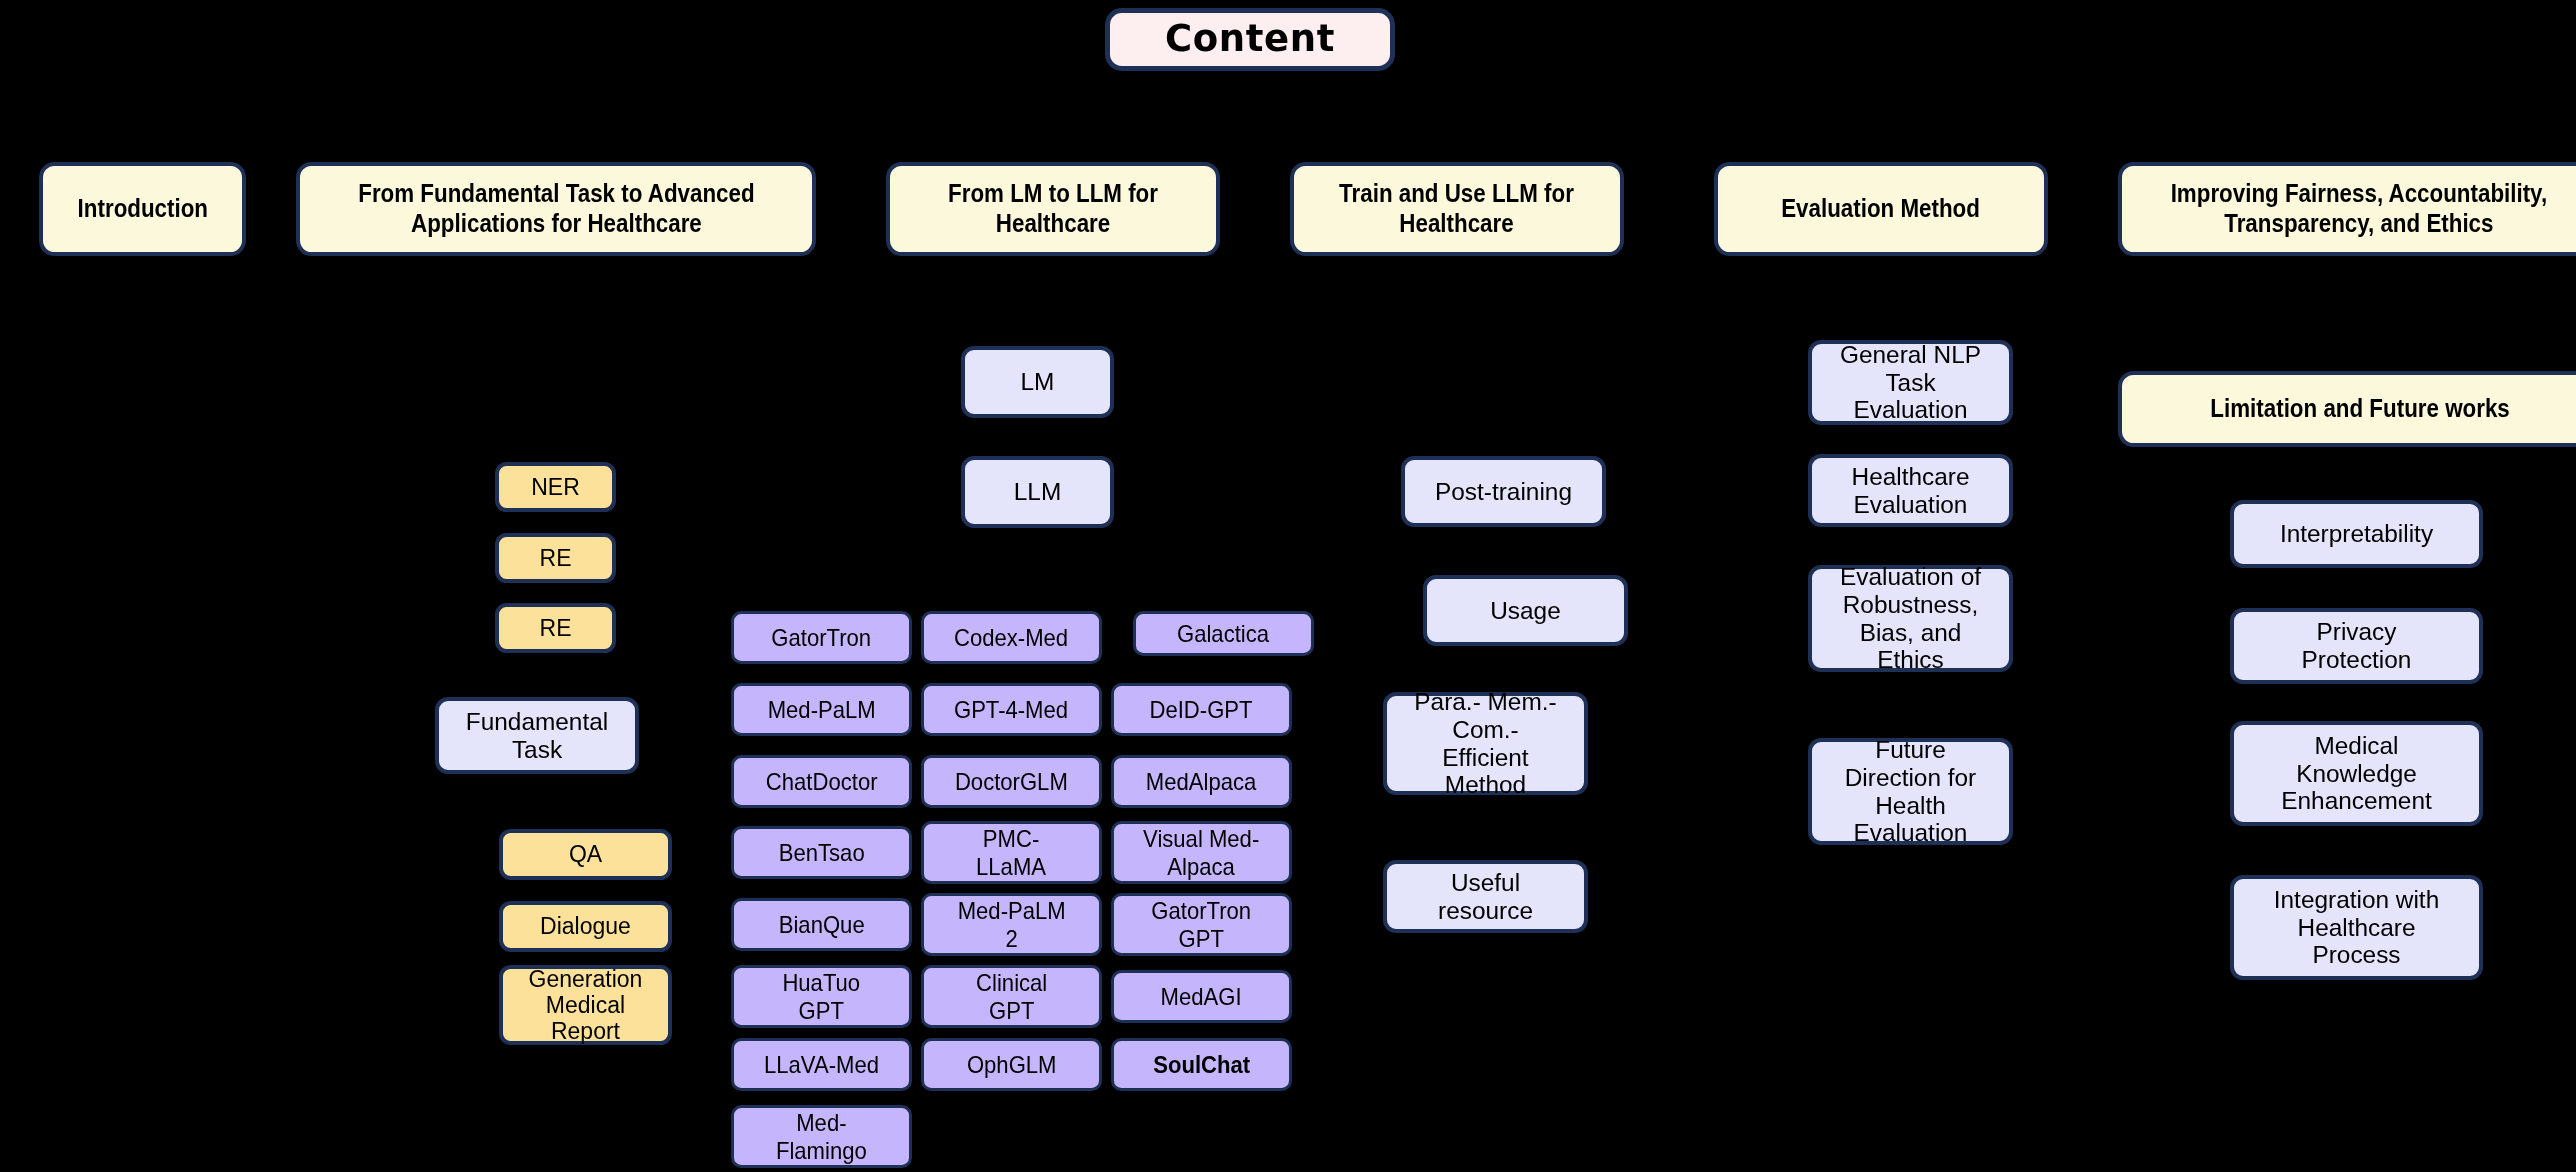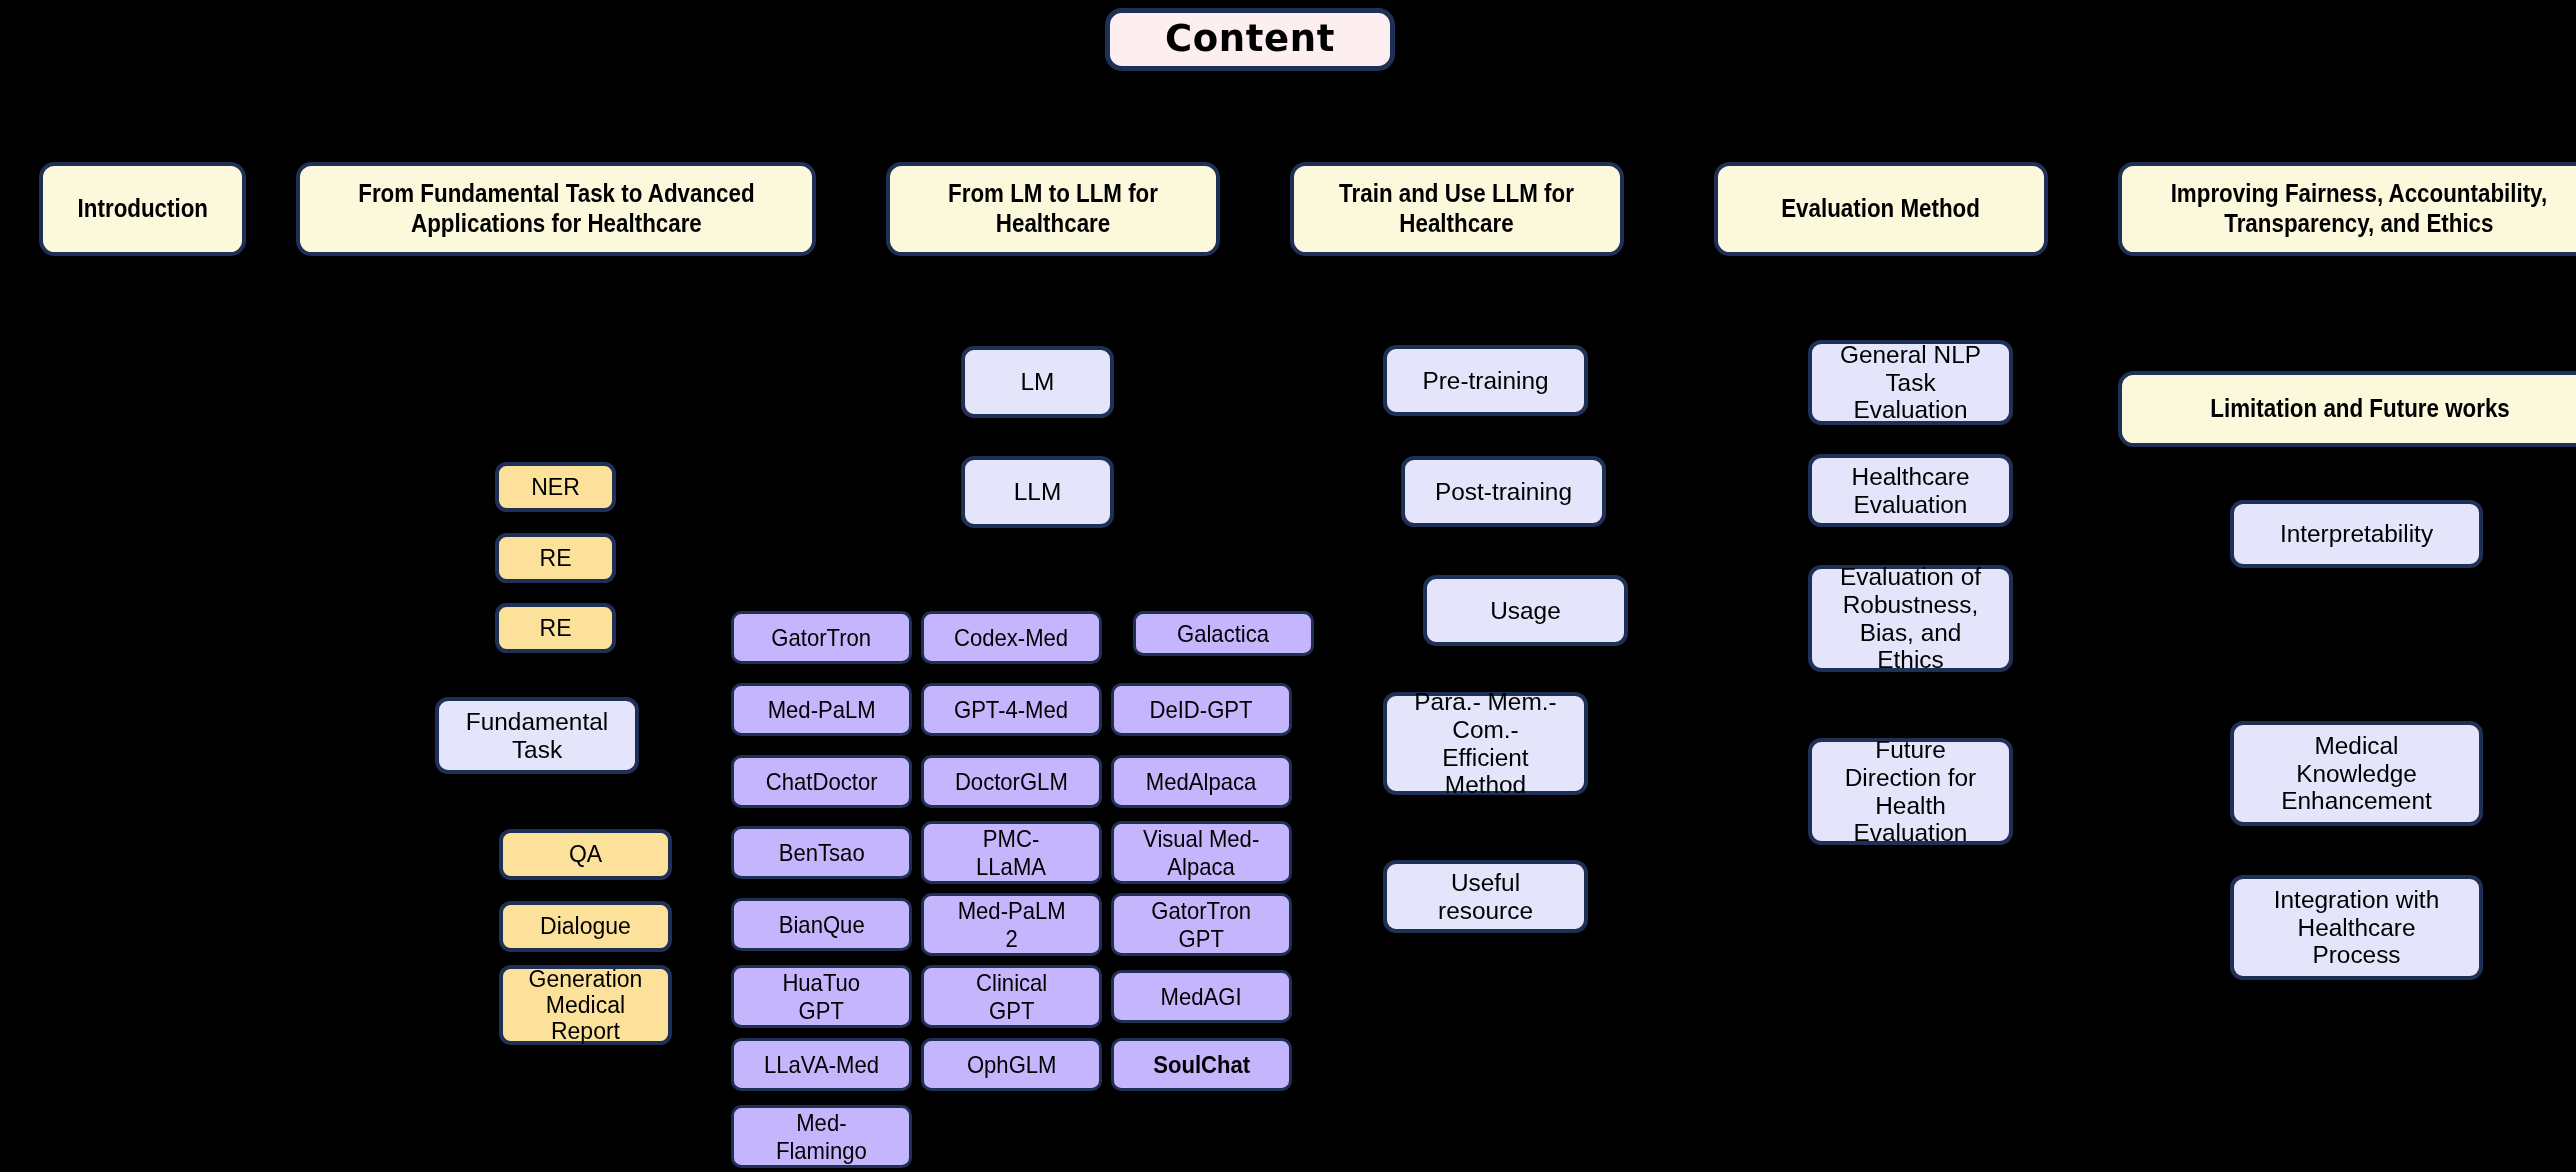--- a/index.html
+++ b/index.html
@@ -147,21 +147,20 @@
 GPT</span></div>
   <div class="node v-model" style="left:1111px; top:970px; width:181px; height:53px;"><span>MedAGI</span></div>
 
   <div class="node v-model" style="left:731px; top:1038px; width:181px; height:53px;"><span>LLaVA-Med</span></div>
   <div class="node v-model" style="left:921px; top:1038px; width:181px; height:53px;"><span>OphGLM</span></div>
   <div class="node v-model" style="left:1111px; top:1038px; width:181px; height:53px;font-weight:bold;"><span>SoulChat</span></div>
 
   <div class="node v-model" style="left:731px; top:1105px; width:181px; height:63px;"><span>Med-
 Flamingo</span></div>
 
-  <div class="node v-sub" style="left:1383px; top:345px; width:205px; height:71px;">Pre-training</div>
 
   <div class="node v-sub" style="left:1383px; top:456px; width:205px; height:71px;margin-left:18px;">Post-training</div>
 
   <div class="node v-sub" style="left:1383px; top:575px; width:205px; height:71px;margin-left:40px;">Usage</div>
 
   <div class="node v-sub" style="left:1383px; top:692px; width:205px; height:103px;">Para.- Mem.-
 Com.-
 Efficient
 Method</div>
 
@@ -182,20 +181,22 @@
 
   <div class="node v-sub" style="left:1808px; top:738px; width:205px; height:107px;">Future
 Direction for
 Health
 Evaluation</div>
 
   <div class="node v-section" style="left:2088px; top:371px; width:485px; height:76px;"><span>Limitation and Future works</span></div>
 
   <div class="node v-sub" style="left:2230px; top:500px; width:253px; height:68px;">Interpretability</div>
 
+  <div class="node v-sub" style="left:2230px; top:608px; width:253px; height:76px;">Privacy
+Protection</div>
 
   <div class="node v-sub" style="left:2230px; top:721px; width:253px; height:105px;">Medical
 Knowledge
 Enhancement</div>
 
   <div class="node v-sub" style="left:2230px; top:875px; width:253px; height:105px;">Integration with
 Healthcare
 Process</div>
 
 </div>

